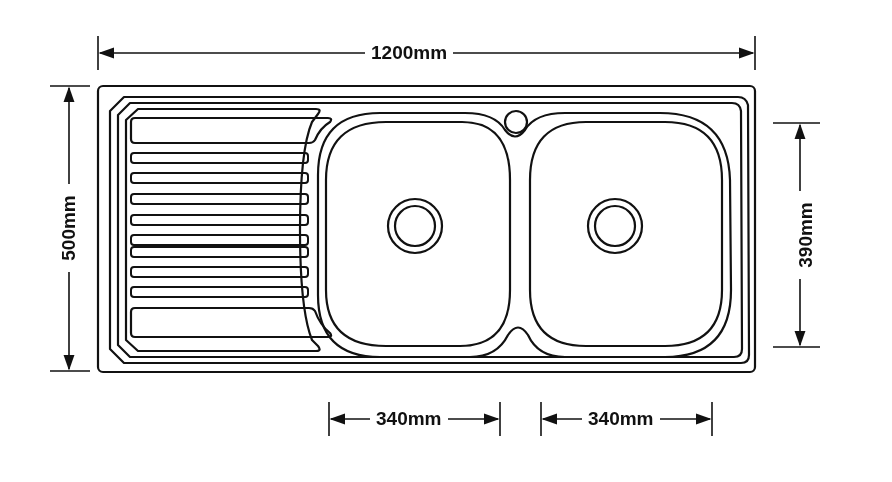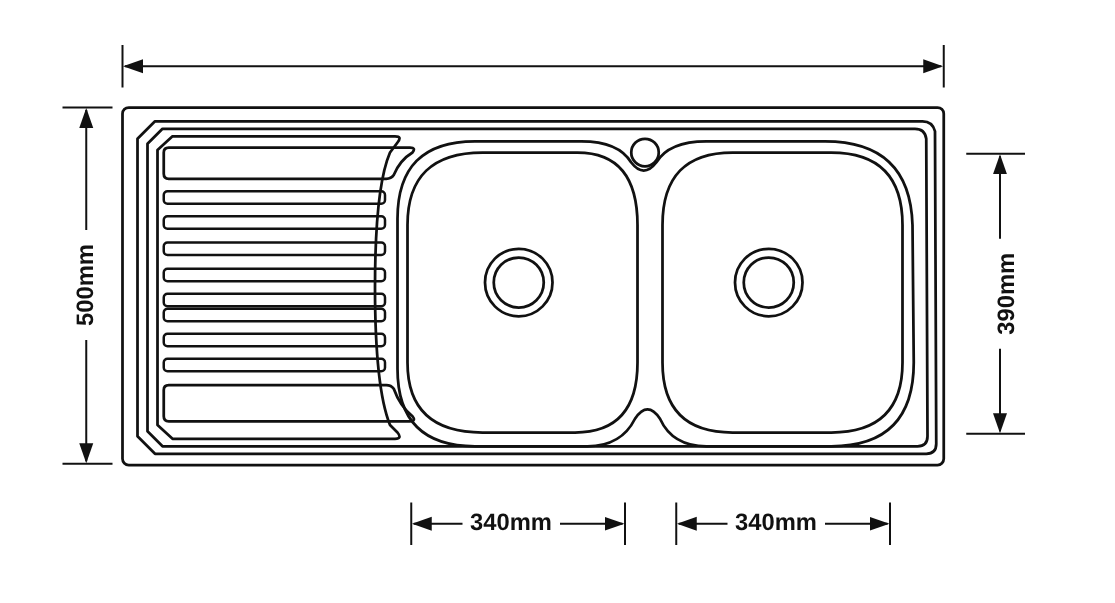--- a/index.html
+++ b/index.html
@@ -83,20 +83,21 @@
 
       <circle cx="516" cy="122" r="11"></circle>
 
       <circle cx="415" cy="226" r="27"></circle>
       <circle cx="415" cy="226" r="20"></circle>
       <circle cx="615" cy="226" r="27"></circle>
       <circle cx="615" cy="226" r="20"></circle>
     </g>
   </svg>
 
+  <div class="dim-text" style="left:365px; top:42px;">1200mm</div>
 
   <div class="dim-text rot" style="left:25px; top:217px; width:76px; text-align:center;">500mm</div>
 
   <div class="dim-text rot" style="left:762px; top:224px; width:76px; text-align:center;">390mm</div>
 
   <div class="dim-text" style="left:370px; top:408px;">340mm</div>
 
   <div class="dim-text" style="left:582px; top:408px;">340mm</div>
 </div>
 

